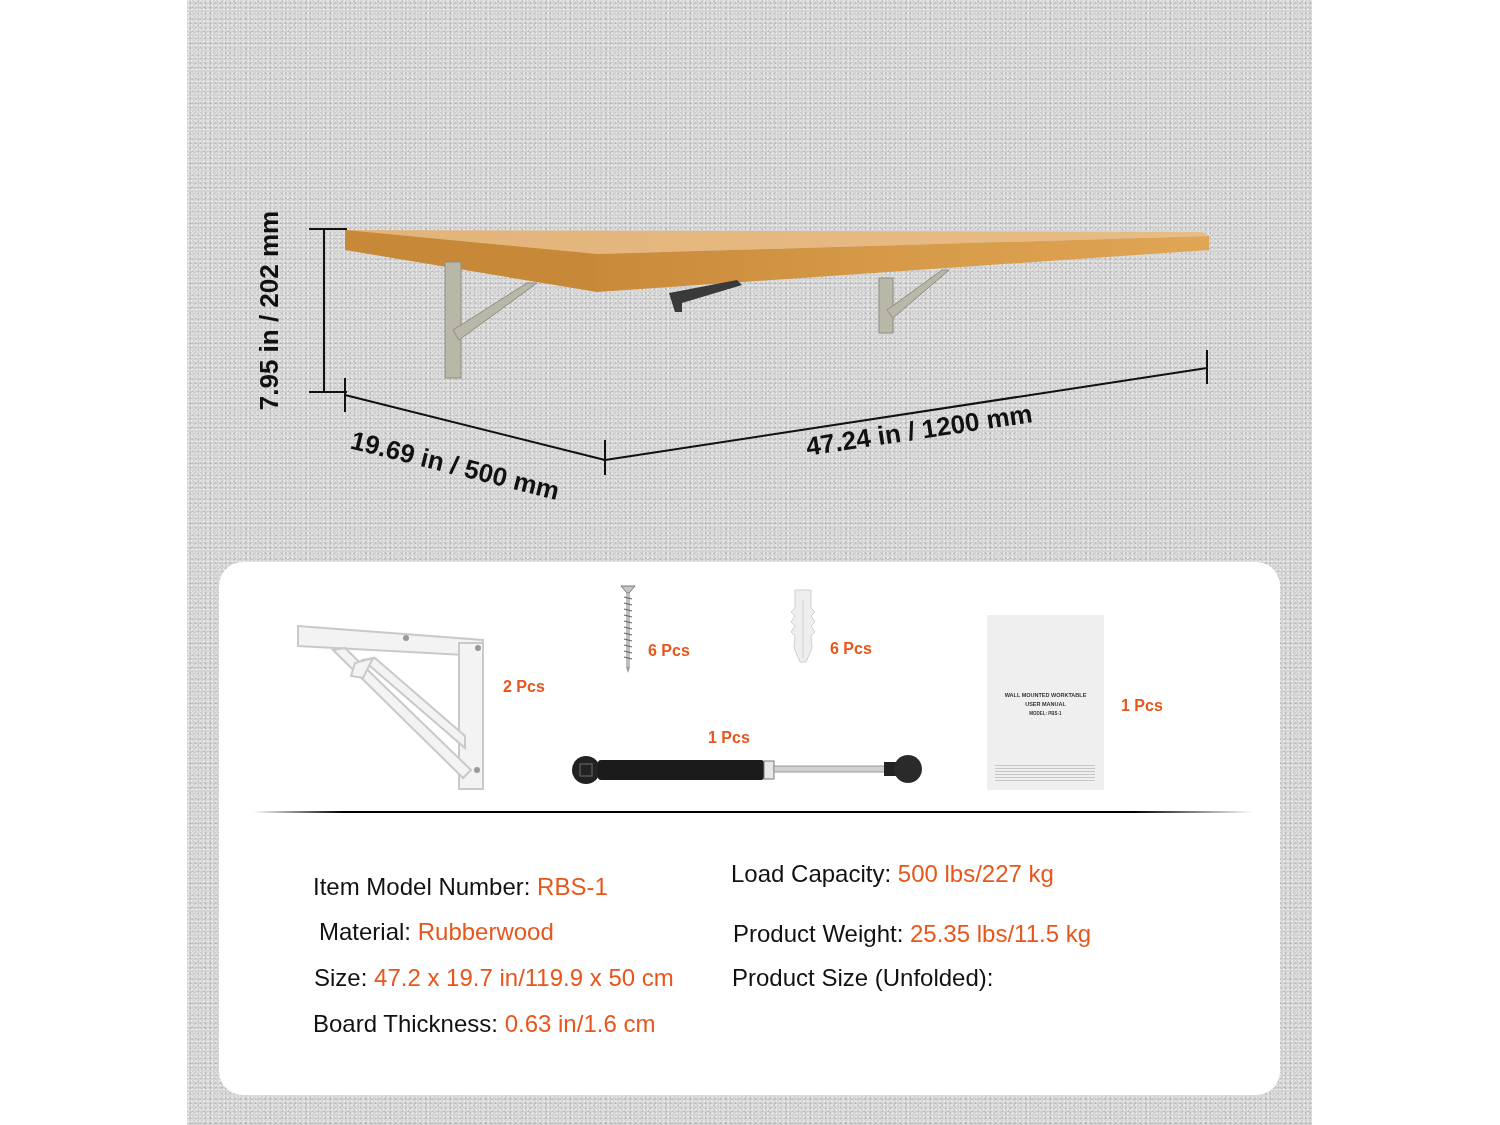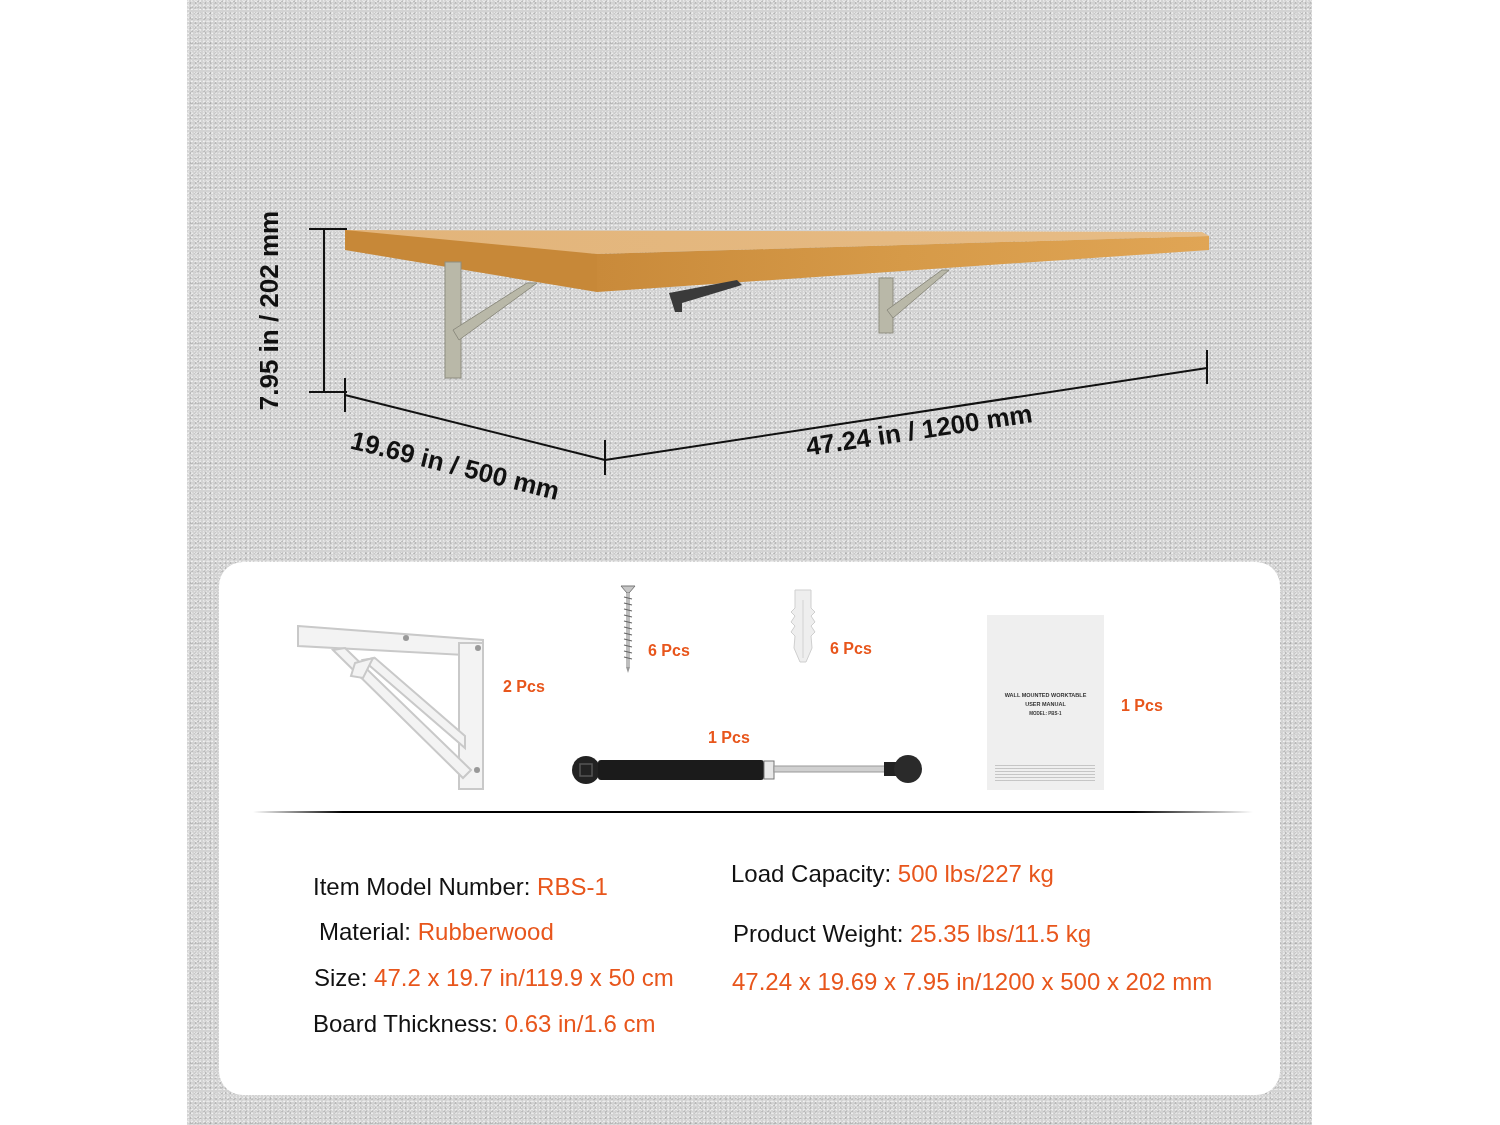--- a/index.html
+++ b/index.html
@@ -144,14 +144,14 @@
 
 <div class="spec" style="left:731px;top:860px;">
   <span>Load Capacity:</span>
   <span class="v">500 lbs/227 kg</span>
 </div>
 <div class="spec" style="left:733px;top:920px;">
   <span>Product Weight:</span>
   <span class="v">25.35 lbs/11.5 kg</span>
 </div>
 <div class="spec" style="left:732px;top:964px;">
-  <div class="v" style="margin-top:4px;">47.24 x 19.69 x 7.95 in/1200 x 500 x 202 mm</div>
+  <div>Product Size (Unfolded):</div>
 </div>
 
 </body></html>

